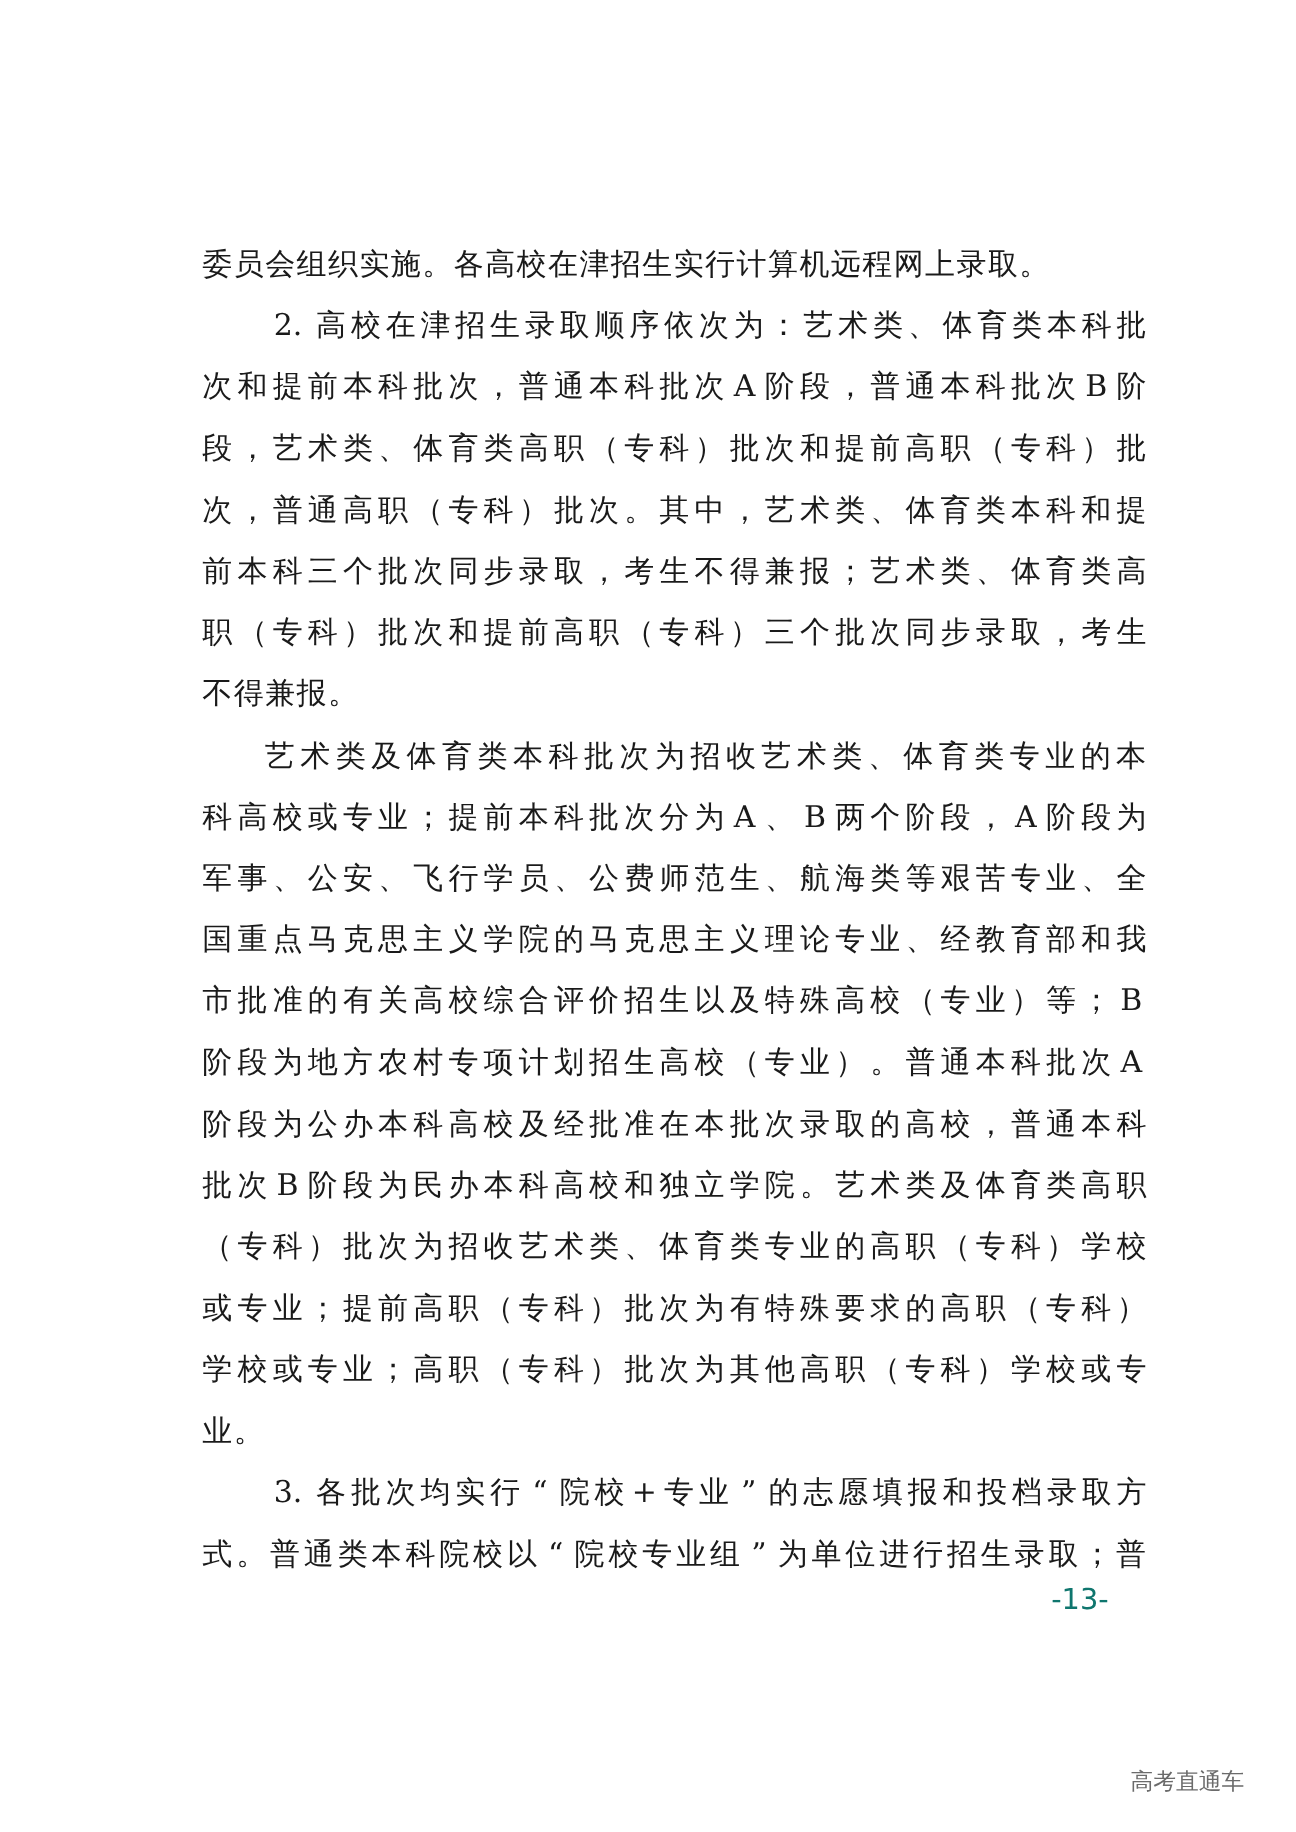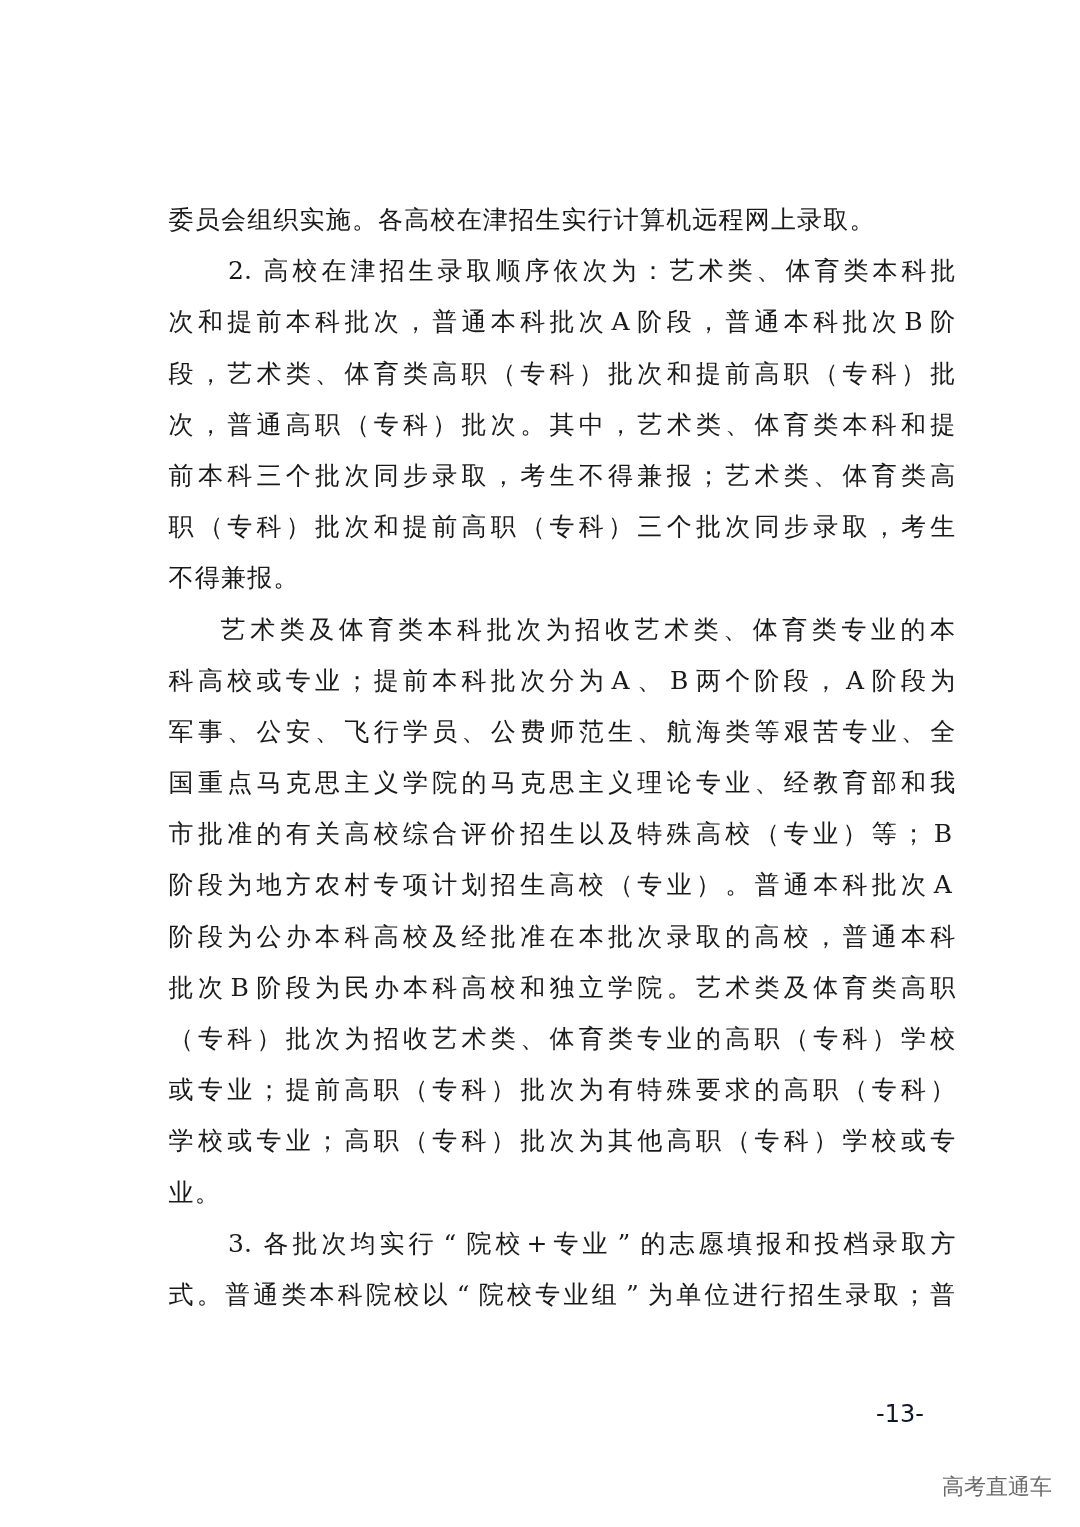--- a/index.html
+++ b/index.html
@@ -38,31 +38,31 @@
       width: 26.2px;
       text-align: center;
     }
     .line.indent {
       padding-left: 52px;
       box-sizing: border-box;
     }
     .page-number {
       position: absolute;
       left: 876px;
-      top: 1400px;
+      top: 1319px;
       font-family: "DejaVu Sans", "Liberation Sans", sans-serif;
       font-size: 24px;
-      color: #0f172a;
+      color: #0f766e;
     }
     .watermark {
       position: absolute;
       left: 942px;
       top: 1472px;
       font-family: Liberation Mono, monospace;
-      font-size: 22px;
+      font-size: 19px;
       color: #6b6b6b;
     }
   </style>
 </head>
 <body>
 
 <div class="page">
   <div class="line last">
       <span class="ch">委</span>
       <span class="ch">员</span>

